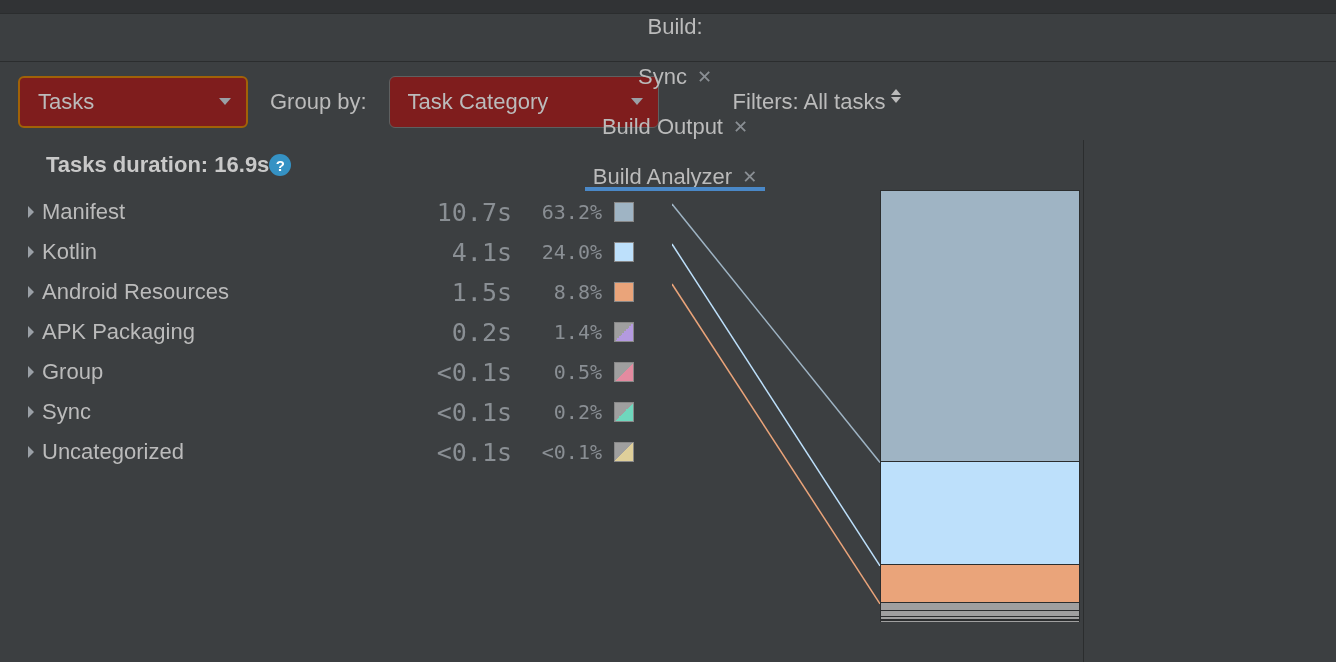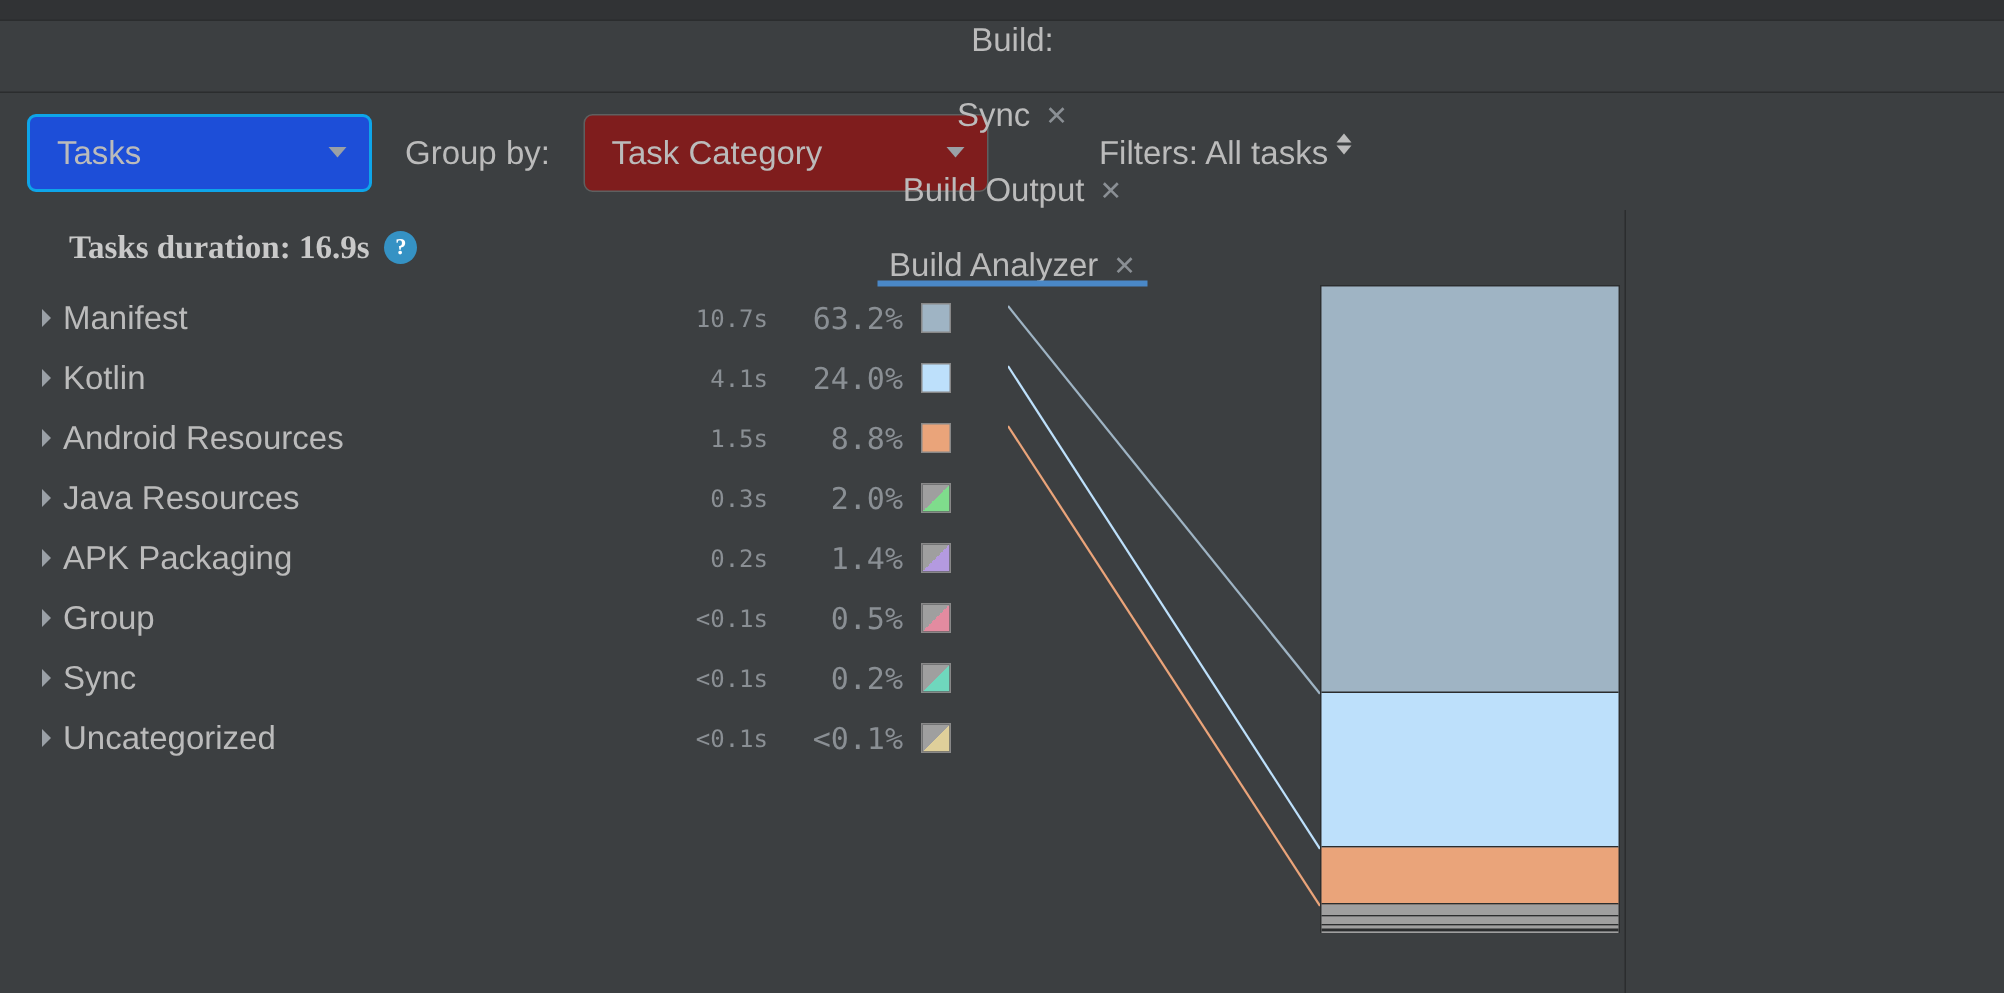--- a/index.html
+++ b/index.html
@@ -56,22 +56,22 @@
     justify-content: space-between;
     height: 52px;
     border: 1px solid #5e6060;
     border-radius: 6px;
     padding: 0 14px 0 18px;
     background: #7f1d1d;
     cursor: pointer;
     min-width: 230px;
   }
   .combo.focus {
-    border: 2px solid #0ea5e9;
-    background: #1d4ed8;
+    border: 2px solid #a16207;
+    background: #7f1d1d;
   }
   .combo .chev { color: #9aa0a6; }
   .chev svg { display:block; }
   .plain-label { color: #bbbbbb; }
   .filters {
     display:flex; align-items:flex-start; gap:6px;
     cursor:pointer;
   }
   .sort-icon { display:flex; flex-direction:column; gap:2px; }
   .sort-icon .tri { width:0;height:0;border-left:5px solid transparent;border-right:5px solid transparent; }
@@ -83,44 +83,43 @@
     height: calc(100% - 14px - 48px - 78px);
   }
   .left {
     flex: 0 0 1084px;
     border-right: 1px solid #2b2d2e;
     padding: 12px 0 0 0;
     position: relative;
   }
   .right { flex:1; }
   .heading {
-    display:flex; align-items:center; gap:10px;
+    display:flex; align-items:center; 
     padding-left: 46px;
     font-weight: 700;
     color: #c9c9c9;
     margin-bottom: 14px;
-    font-family: Liberation Serif, serif;
   }
   .help-icon {
     width:22px;height:22px;border-radius:50%;
     background:#3592c4;color:#fff;
     display:flex;align-items:center;justify-content:center;
     font-size:15px;font-weight:700;cursor:pointer;
   }
   
   .rows { position: relative; margin-top: 13px; }
   .row {
     display:flex; align-items:center;
     height: 40px;
     padding-left: 20px;
     cursor:pointer;
   }
   .row .chevr { width:22px; color:#9aa0a6; display:flex; justify-content:center; }
   .row .name { flex: 0 0 360px; color:#bbbbbb; }
-  .row .dur  { flex: 0 0 110px; text-align:right; font-family: Menlo,Consolas,monospace; color:#8a8f94; font-size:16px; }
+  .row .dur  { flex: 0 0 110px; text-align:right; font-family: Menlo,Consolas,monospace; color:#8a8f94; font-size:25px; }
   .row .pct  { flex: 0 0 90px; text-align:right; font-family: Menlo,Consolas,monospace; color:#8a8f94; font-size:20px; }
   .row .swatch-cell { flex:0 0 44px; display:flex; justify-content:center; }
   .swatch { width:20px; height:20px; border:1px solid #888; }
   .swatch.diag { position:relative; overflow:hidden; }
   .swatch.diag::after {
     content:""; position:absolute; inset:0;
     background: linear-gradient(135deg, var(--ca) 0 50%, var(--cb) 50% 100%);
   }
   
   .chart-wrap {
@@ -237,33 +236,20 @@
     <span class="chevr">
       <svg width="10" height="14" viewBox="0 0 10 14">
               <path d="M2 1 L8 7 L2 13" fill="#9aa0a6"></path>
             </svg>
     </span>
     <span class="name">Android Resources</span>
     <span class="dur">1.5s</span>
     <span class="pct">8.8%</span>
     <span class="swatch-cell">
             <span class="swatch" style="background: rgb(234, 164, 122);"></span>
-          </span>
-        </div>
-        <div class="row">
-    <span class="chevr">
-      <svg width="10" height="14" viewBox="0 0 10 14">
-              <path d="M2 1 L8 7 L2 13" fill="#9aa0a6"></path>
-            </svg>
-    </span>
-    <span class="name">Java Resources</span>
-    <span class="dur">0.3s</span>
-    <span class="pct">2.0%</span>
-    <span class="swatch-cell">
-            <span class="swatch diag" style="--ca: #9f9f9f; --cb: #7fdc8c;"></span>
           </span>
         </div>
         <div class="row">
     <span class="chevr">
       <svg width="10" height="14" viewBox="0 0 10 14">
               <path d="M2 1 L8 7 L2 13" fill="#9aa0a6"></path>
             </svg>
     </span>
     <span class="name">APK Packaging</span>
     <span class="dur">0.2s</span>

